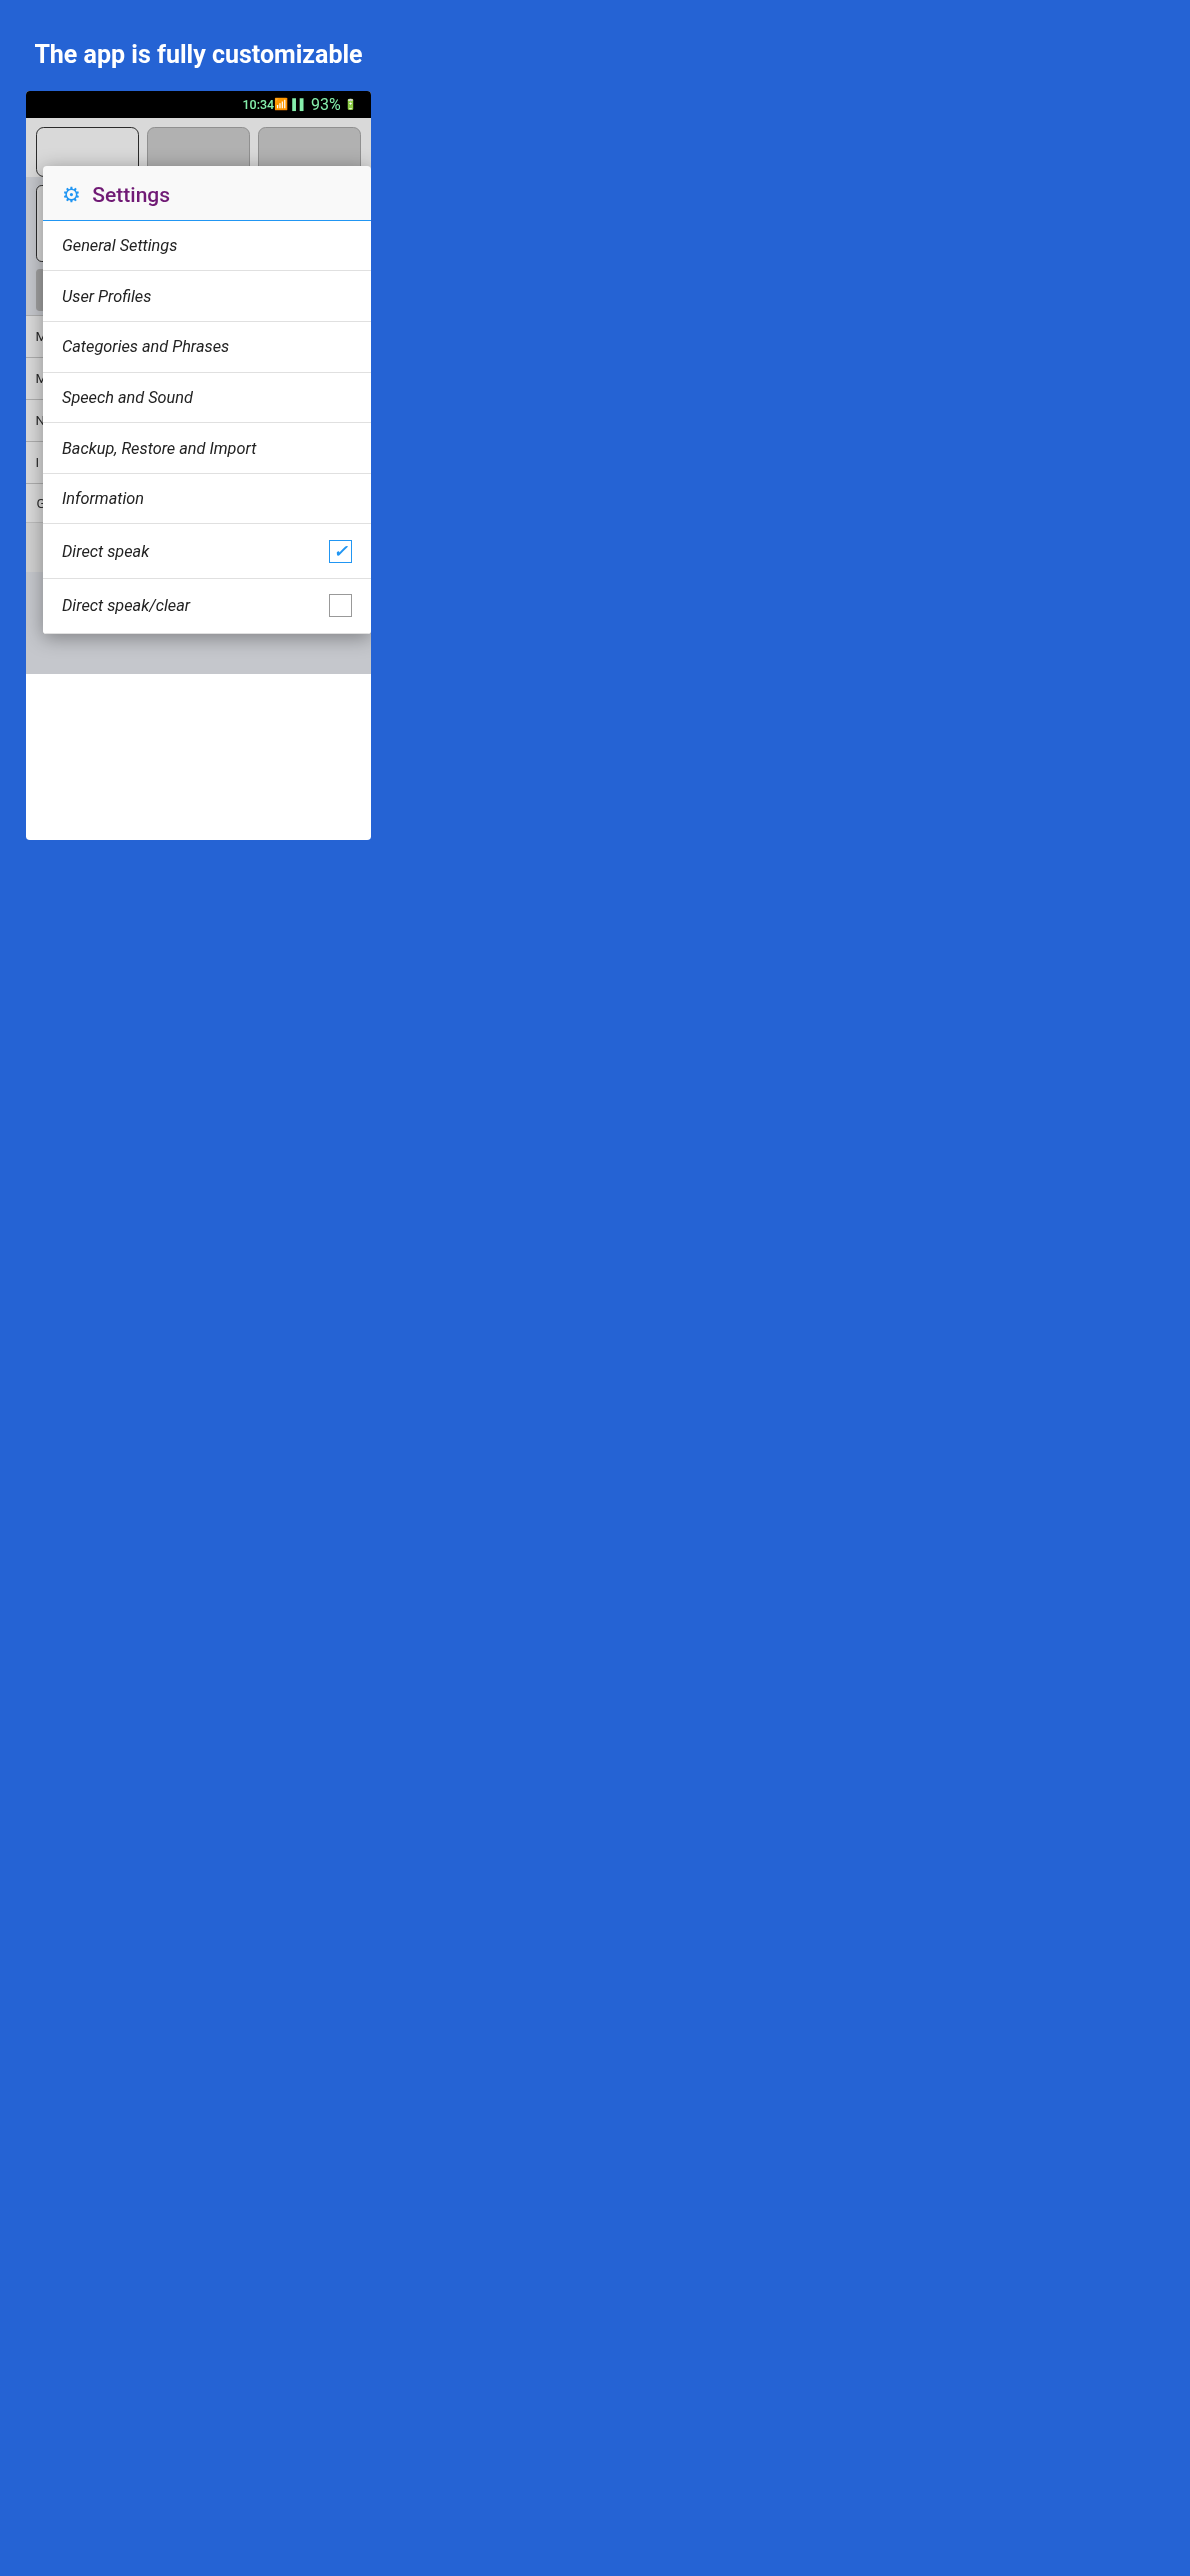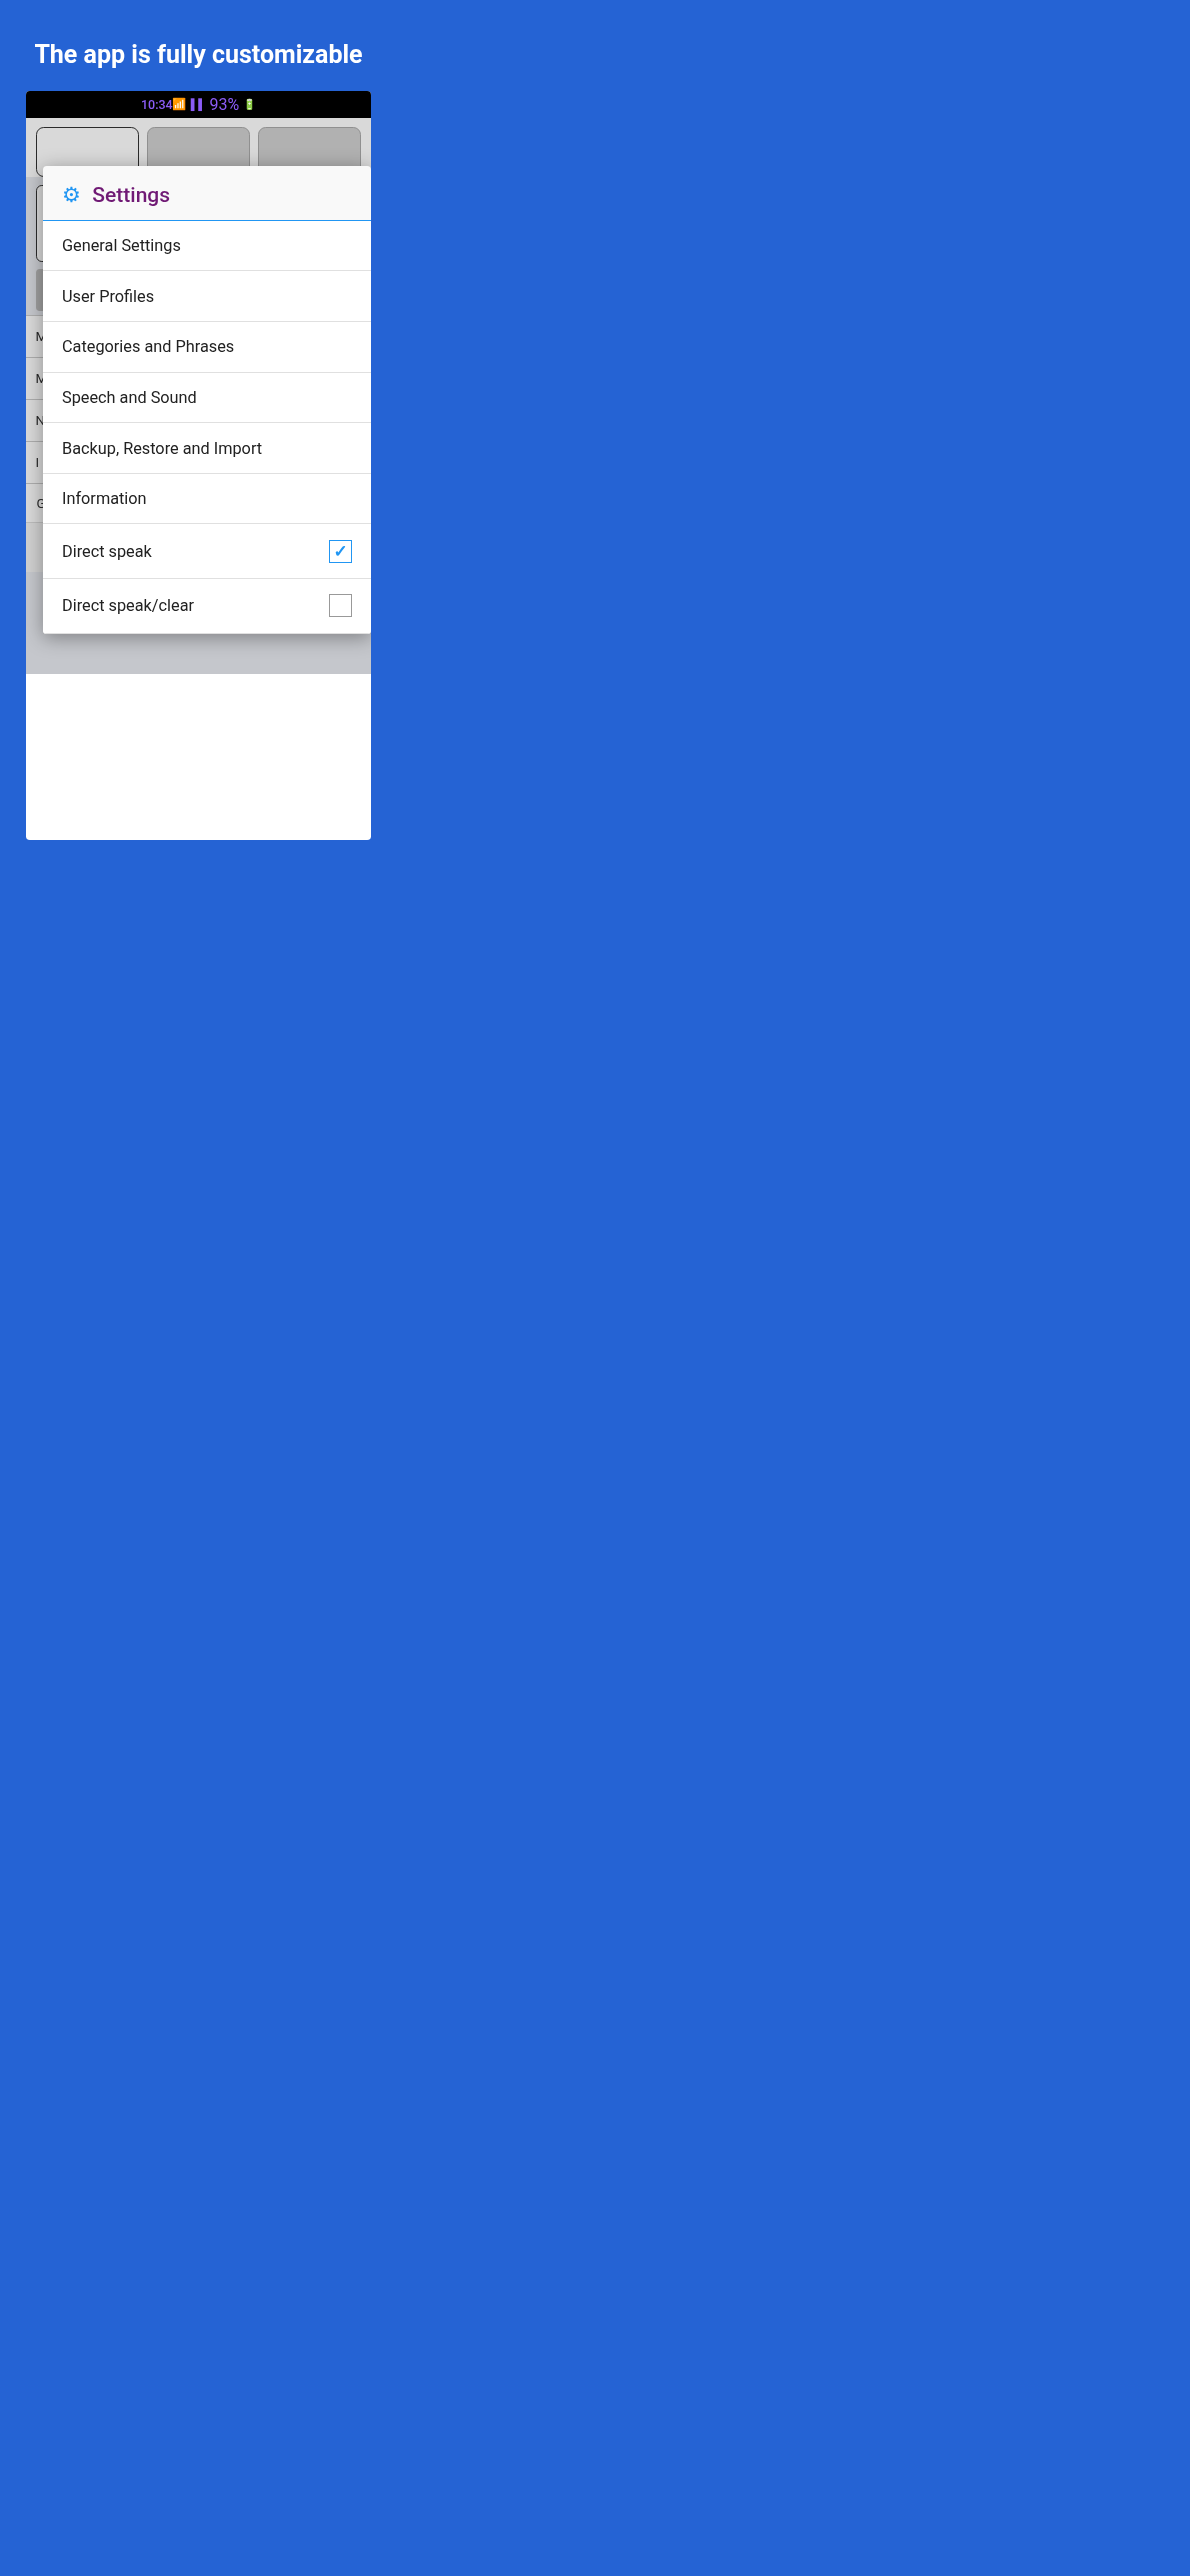--- a/index.html
+++ b/index.html
@@ -29,23 +29,23 @@
       border-radius: 3.8px;
       overflow: hidden;
       position: relative;
       flex: 1;
       margin-bottom: 19px;
     }
 
     
     .status-bar {
       background: #000;
-      color: #8b5cf6;
-      display: flex;
-      justify-content: center;
+      color: #86efac;
+      display: flex;
+      justify-content: flex-end;
       align-items: center;
       padding: 5.8px 13.4px;
       font-size: 12.5px;
       height: 27px;
     }
     .status-bar-time { font-weight: 500; }
     .status-bar-right { display: flex; align-items: center; gap: 3.8px; font-size: 11.5px; }
 
     
     .app-content {
@@ -218,20 +218,21 @@
     }
 
     .menu-item {
       display: flex;
       align-items: center;
       justify-content: space-between;
       padding: 15.3px 19px;
       border-bottom: 1px solid #e0e0e0;
       background: white;
       cursor: pointer;
+      font-style: italic;
     }
     .menu-item-label {
       font-size: 16.3px;
       color: #222;
     }
 
     .menu-item-check {
       width: 23px;
       height: 23px;
       border: 1.9px solid #2196f3;

